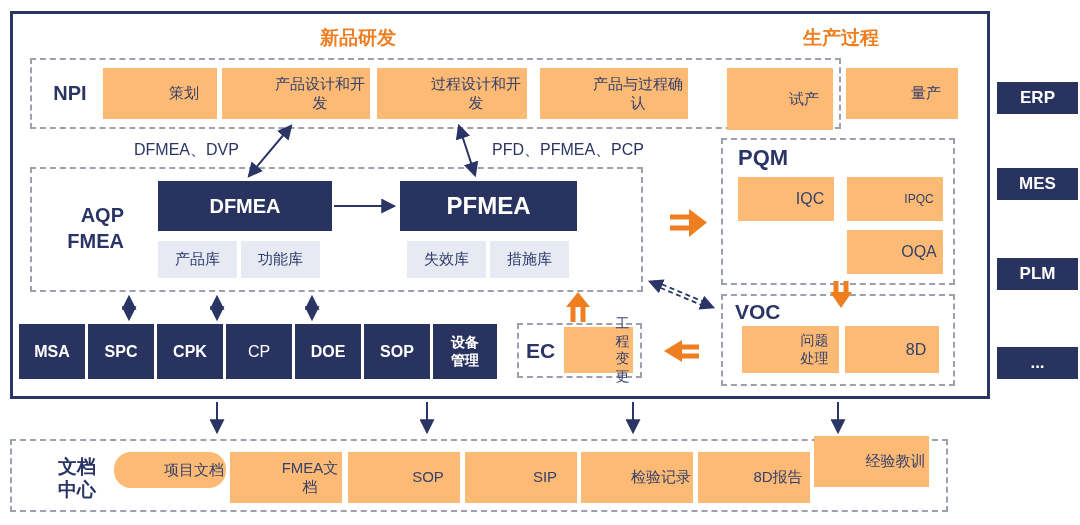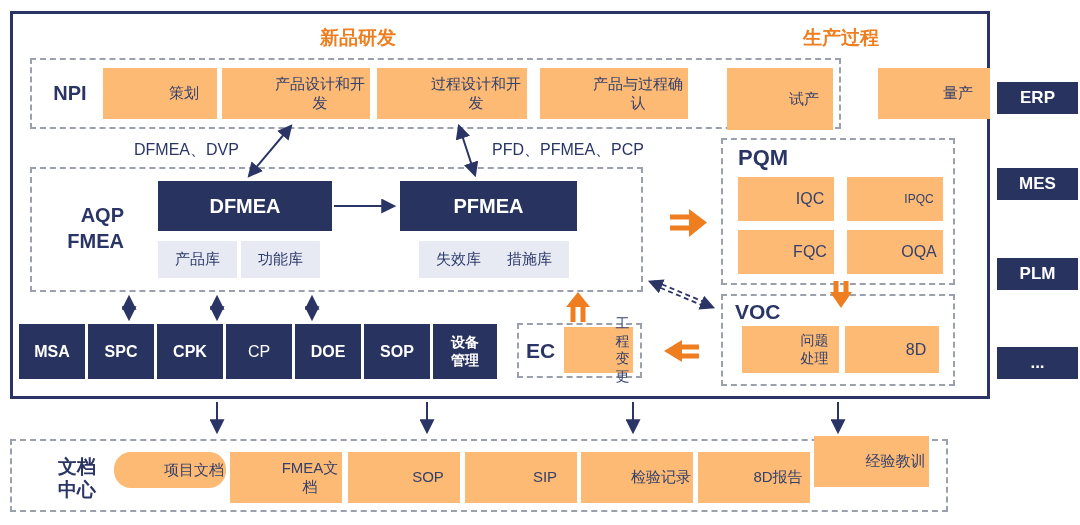--- a/index.html
+++ b/index.html
@@ -29,40 +29,39 @@
   <div class="c b orangetext" style="left:283px;top:25px;width:150px;font-size:19px;text-align:center;">新品研发</div>
   <div class="c b orangetext" style="left:766px;top:25px;width:150px;font-size:19px;text-align:center;">生产过程</div>
 
   <div class="c dash" style="left:30px;top:58px;width:811px;height:71px;"></div>
   <div class="c b navytext" style="left:45px;top:82px;width:50px;font-size:20px;text-align:center;">NPI</div>
   <div class="c flex gray" style="left:103px;top:68px;width:114px;height:51px;">策划</div>
   <div class="c flex gray" style="left:222px;top:68px;width:148px;height:51px;">产品设计和开发</div>
   <div class="c flex gray" style="left:377px;top:68px;width:150px;height:51px;">过程设计和开发</div>
   <div class="c flex gray" style="left:540px;top:68px;width:148px;height:51px;">产品与过程确认</div>
   <div class="c flex gray" style="left:727px;top:68px;width:106px;height:62px;">试产</div>
-  <div class="c flex gray" style="left:846px;top:68px;width:112px;height:51px;margin-left:32px;">量产</div>
+  <div class="c flex gray" style="left:846px;top:68px;width:112px;height:51px;">量产</div>
 
   <div class="c navytext" style="left:134px;top:140px;font-size:16px;">DFMEA、DVP</div>
   <div class="c navytext" style="left:492px;top:140px;font-size:16px;">PFD、PFMEA、PCP</div>
 
   <div class="c dash" style="left:30px;top:167px;width:613px;height:125px;"></div>
   <div class="c b navytext pre" style="left:48px;top:202px;width:76px;font-size:20px;line-height:26px;text-align:right;">AQP
 FMEA</div>
   <div class="c flex navybox b" style="left:158px;top:181px;width:174px;height:50px;font-size:20px;">DFMEA</div>
-  <div class="c flex navybox b" style="left:400px;top:181px;width:177px;height:50px;font-size:20px;">PFMEA</div>
+  <div class="c flex navybox b" style="left:400px;top:181px;width:177px;height:50px;font-size:24px;">PFMEA</div>
   <div class="c flex lav" style="left:158px;top:241px;width:79px;height:37px;">产品库</div>
   <div class="c flex lav" style="left:241px;top:241px;width:79px;height:37px;">功能库</div>
-  <div class="c flex lav" style="left:419px;top:241px;width:79px;height:37px;">失效库</div>
+  <div class="c flex lav" style="left:407px;top:241px;width:79px;height:37px;">失效库</div>
   <div class="c flex lav" style="left:490px;top:241px;width:79px;height:37px;">措施库</div>
 
   <div class="c dash" style="left:721px;top:138px;width:234px;height:147px;"></div>
   <div class="c b navytext" style="left:738px;top:145px;font-size:22px;">PQM</div>
   <div class="c flex gray" style="left:738px;top:177px;width:96px;height:44px;font-size:16px;">IQC</div>
   <div class="c flex gray" style="left:847px;top:177px;width:96px;height:44px;font-size:12px;">IPQC</div>
-  <div class="c flex gray" style="left:738px;top:230px;width:96px;height:44px;font-size:16px;">FQC</div>
   <div class="c flex gray" style="left:847px;top:230px;width:96px;height:44px;font-size:16px;">OQA</div>
 
   <div class="c dash" style="left:721px;top:294px;width:234px;height:92px;"></div>
   <div class="c b navytext" style="left:735px;top:300px;font-size:21px;">VOC</div>
   <div class="c flex gray pre" style="left:742px;top:326px;width:97px;height:47px;font-size:14px;">问题
 处理</div>
   <div class="c flex gray" style="left:845px;top:326px;width:94px;height:47px;font-size:16px;">8D</div>
 
   <div class="c flex navybox" style="left:19px;top:324px;width:66px;height:55px;font-size:16px;font-weight:600;">MSA</div>
   <div class="c flex navybox" style="left:88px;top:324px;width:66px;height:55px;font-size:16px;font-weight:600;">SPC</div>

